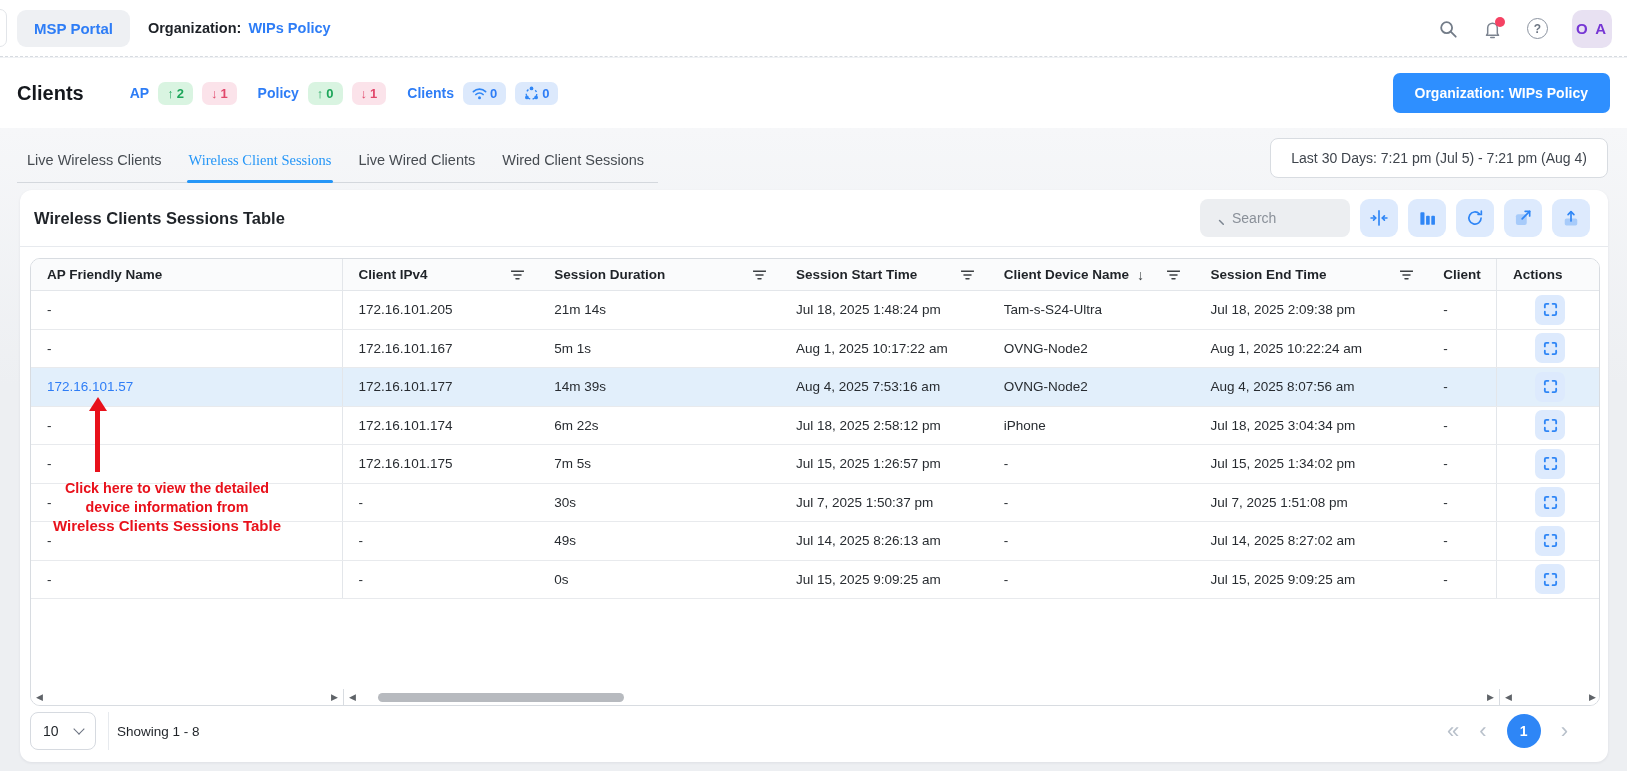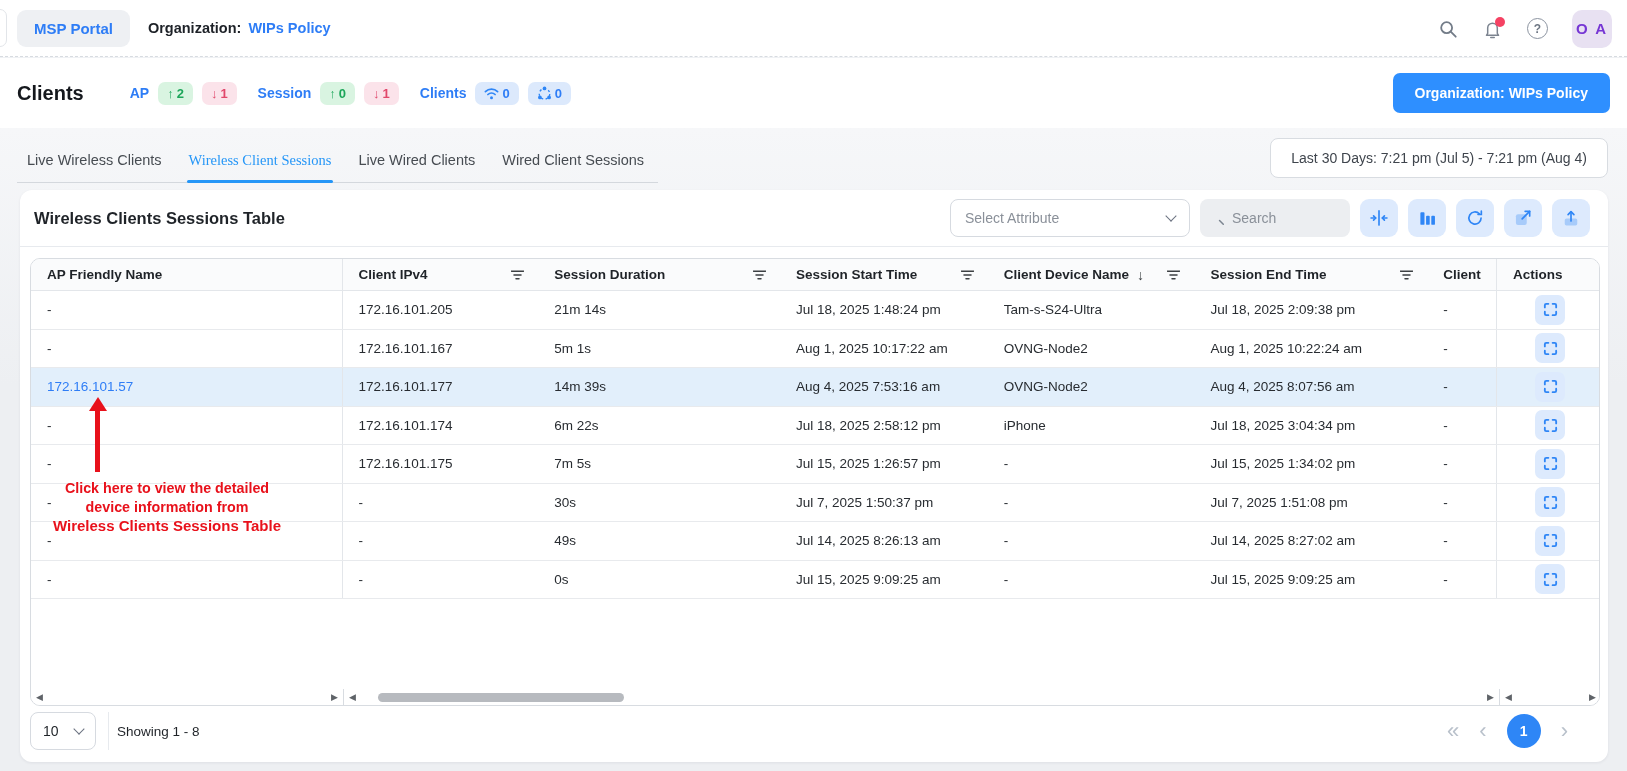--- a/index.html
+++ b/index.html
@@ -145,21 +145,21 @@
   <div class="stats" id="stats">
       <span class="stat-label">AP</span>
       <span class="badge green">
         <span>↑</span>
         <span>2</span>
       </span>
       <span class="badge red">
         <span>↓</span>
         <span>1</span>
       </span>
-      <span class="stat-label">Session</span>
+      <span class="stat-label">Policy</span>
       <span class="badge green">
         <span>↑</span>
         <span>0</span>
       </span>
       <span class="badge red">
         <span>↓</span>
         <span>1</span>
       </span>
       <span class="stat-label">Clients</span>
       <span class="badge blue">
@@ -190,24 +190,20 @@
       <div class="tab">Live Wired Clients</div>
       <div class="tab">Wired Client Sessions</div>
     </nav>
   <div class="date-box">Last 30 Days: 7:21 pm (Jul 5) - 7:21 pm (Aug 4)</div>
 </div>
 
 <div class="card">
   <div class="card-head">
     <span class="card-title">Wireless Clients Sessions Table</span>
     <div class="card-tools">
-      <div class="select-box">
-        <span>Select Attribute</span>
-        <span class="chev"></span>
-      </div>
       <div class="search-box">
         <svg width="15" height="15" viewBox="0 0 22 22">
             <circle cx="9.5" cy="9.5" r="6" fill="none" stroke="#7b8focus490" stroke-width="2.2"></circle>
             <path d="M14 14l5.5 5.5" stroke="#7b8490" stroke-width="2.2" stroke-linecap="round"></path>
           </svg>
         <input placeholder="Search" style="">
       </div>
       <span id="toolbar-buttons" style="display: flex; gap: 10px;">
           <button class="tool-btn">
             <span style="display:flex">

